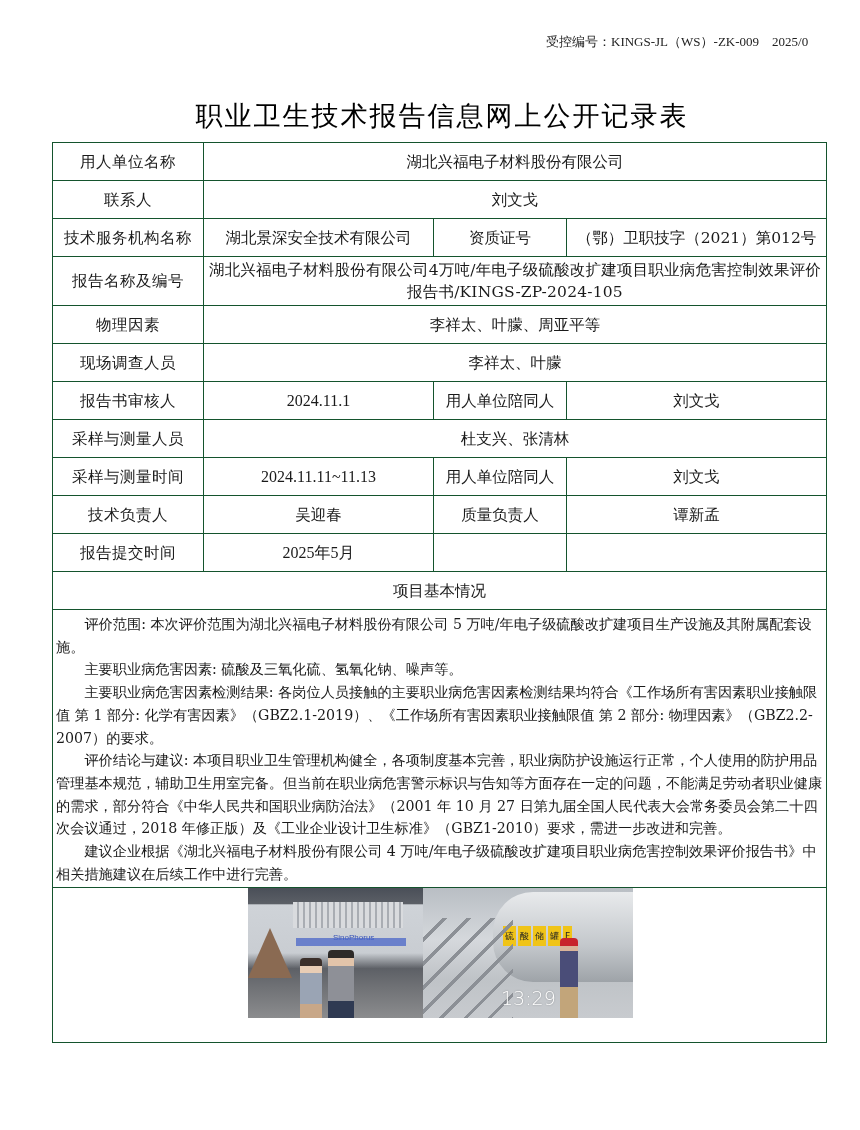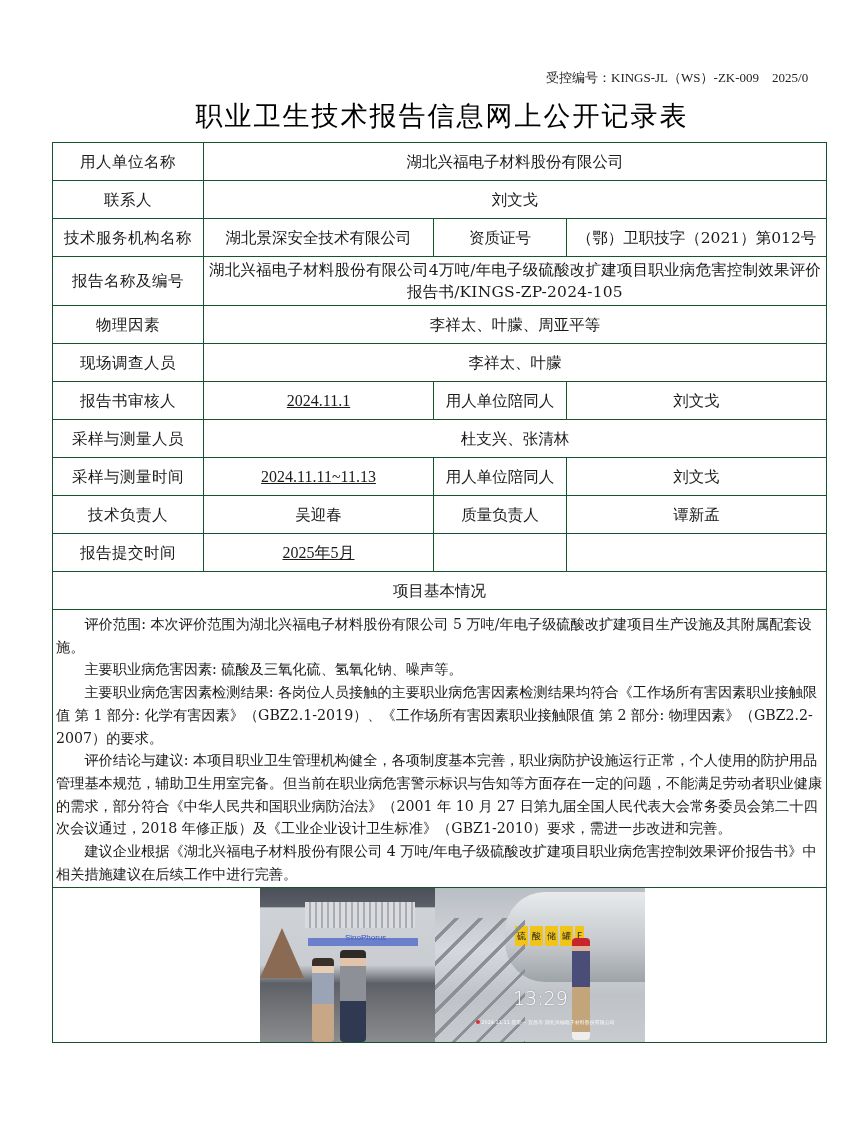--- a/index.html
+++ b/index.html
@@ -3,50 +3,50 @@
 <meta charset="utf-8">
 <style>
   html, body { margin:0; padding:0; background:#ffffff; }
   body {
     width:860px; height:1130px; position:relative; overflow:hidden;
     font-family:"DejaVu Serif","Liberation Serif",serif; color:#1a1a1a;
   }
   .control-no {
     position:absolute; top:33px; left:546px;
     font-family:"Liberation Serif","DejaVu Serif",serif;
-    font-size:13px; color:#222; white-space:nowrap;margin-top:36px;
+    font-size:13px; color:#222; white-space:nowrap;
   }
   .doc-title {
     position:absolute; top:98px; left:12px; width:860px; text-align:center;
     font-size:27px; letter-spacing:2px; color:#000000;
     font-family:"DejaVu Serif","Liberation Serif",serif;
   }
   table.record {
     position:absolute; top:142px; left:52px; width:774px;
     border-collapse:collapse; table-layout:fixed;
     font-size:15.5px;
   }
   table.record td {
     border:1px solid #14532d; text-align:center; vertical-align:middle;
     padding:0 2px; line-height:20px;
   }
   .h38 td { height:37px; }
   .h48 td { height:48px; }
   .label { letter-spacing:0.5px; }
-  .num { font-family:"Liberation Serif","DejaVu Serif",serif; font-size:16px;text-decoration:underline; }
+  .num { font-family:"Liberation Serif","DejaVu Serif",serif; font-size:16px; }
   .report-name { line-height:22px !important; font-size:15.5px; letter-spacing:0.2px; }
   .section-title td { height:37px; }
   .summary td {
     text-align:left !important; vertical-align:top !important;
     padding:3px 3px 2px 3px !important; font-size:14.2px; line-height:22.7px !important;
   }
   .summary p { margin:0; text-indent:2em; }
   .photos td { height:154px; padding:0 !important; vertical-align:top !important; }
   .photo-wrap { position:relative; width:385px; height:154px; margin:0 auto 0 195px; }
-  .photo { position:absolute; top:0; height:154px; overflow:hidden;margin-left:12px; }
+  .photo { position:absolute; top:0; height:130px; overflow:hidden; }
   .photo-left { left:0; width:175px; background:linear-gradient(#4a4f58 0%, #5b5f66 12%, #cfd3d8 13%, #c9cdd2 50%, #5d6066 62%, #6e7074 75%, #8b8c8e 100%); }
   .photo-right { left:175px; width:210px; background:linear-gradient(180deg,#b9bec4 0%, #d5d8dc 40%, #bfc3c7 70%, #c8cbcf 100%); }
   .bldg-slats { position:absolute; top:14px; left:45px; width:110px; height:26px;
     background:repeating-linear-gradient(90deg,#d9dbde 0 4px,#a9adb3 4px 6px); }
   .sign-brand { position:absolute; top:40px; left:85px; font-family:"Liberation Sans",sans-serif; font-size:8px; color:#3552b8; }
   .sign-cn { position:absolute; top:50px; left:48px; width:110px; height:8px; background:#4a66c8; opacity:0.75; }
   .mountain { position:absolute; top:40px; left:0; width:0; height:0; border-left:22px solid transparent; border-right:22px solid transparent; border-bottom:50px solid #8a6a52; }
   .person { position:absolute; border-radius:4px; }
   .p1 { left:52px; top:70px; width:22px; height:84px; background:linear-gradient(#3b2f2a 0 10%, #e8cdb5 10% 18%, #9aa4b4 18% 55%, #c8a788 55% 100%); }
   .p2 { left:80px; top:62px; width:26px; height:92px; background:linear-gradient(#2d2a28 0 9%, #e2c4aa 9% 17%, #8e9097 17% 55%, #2f3a52 55% 100%); }

